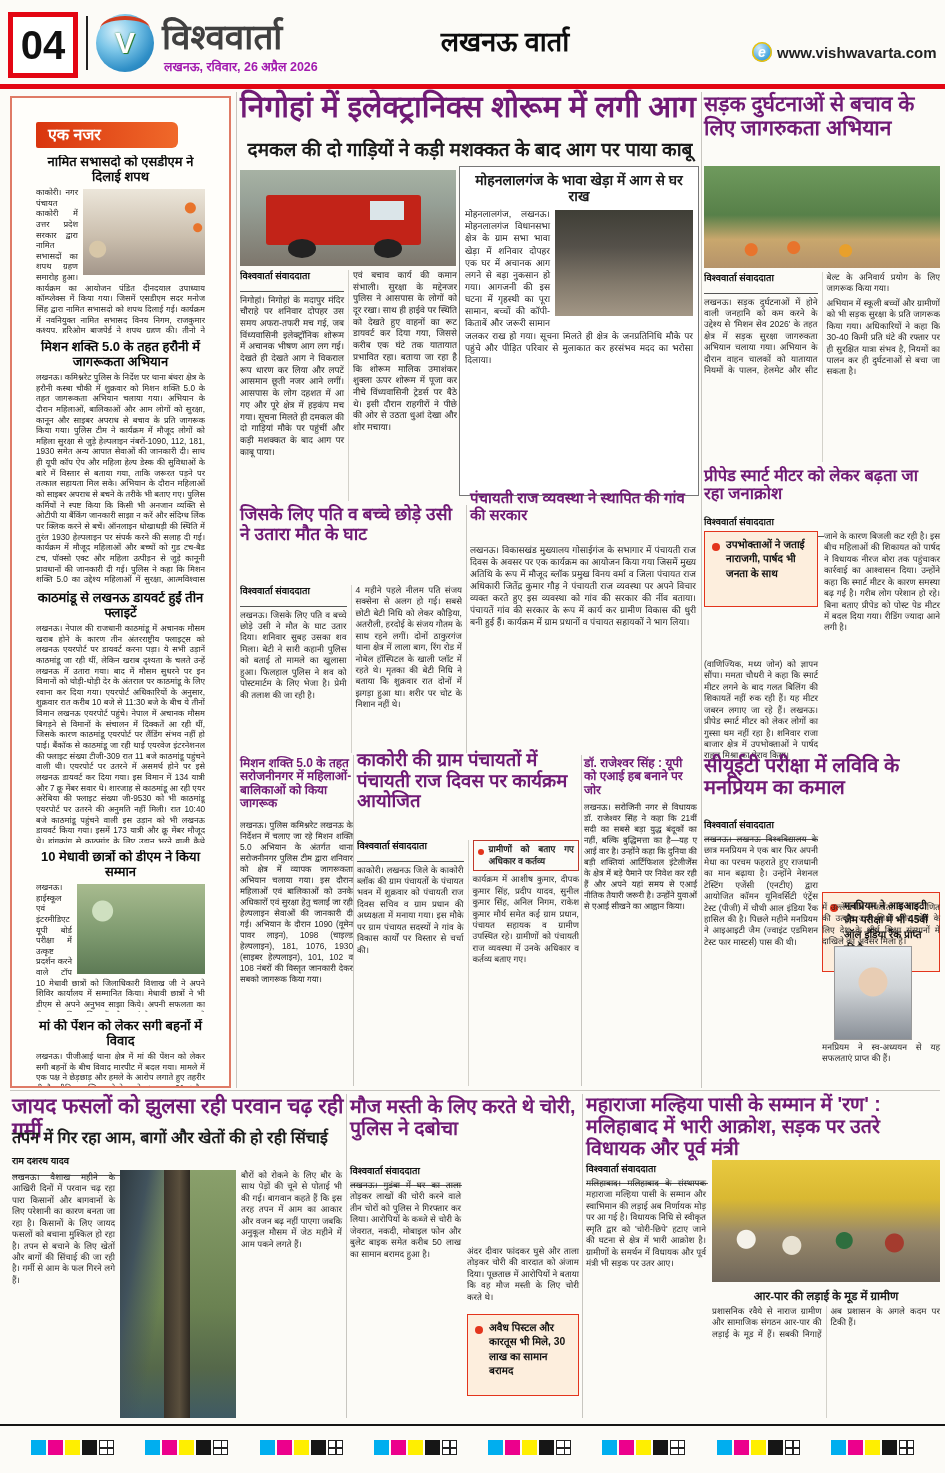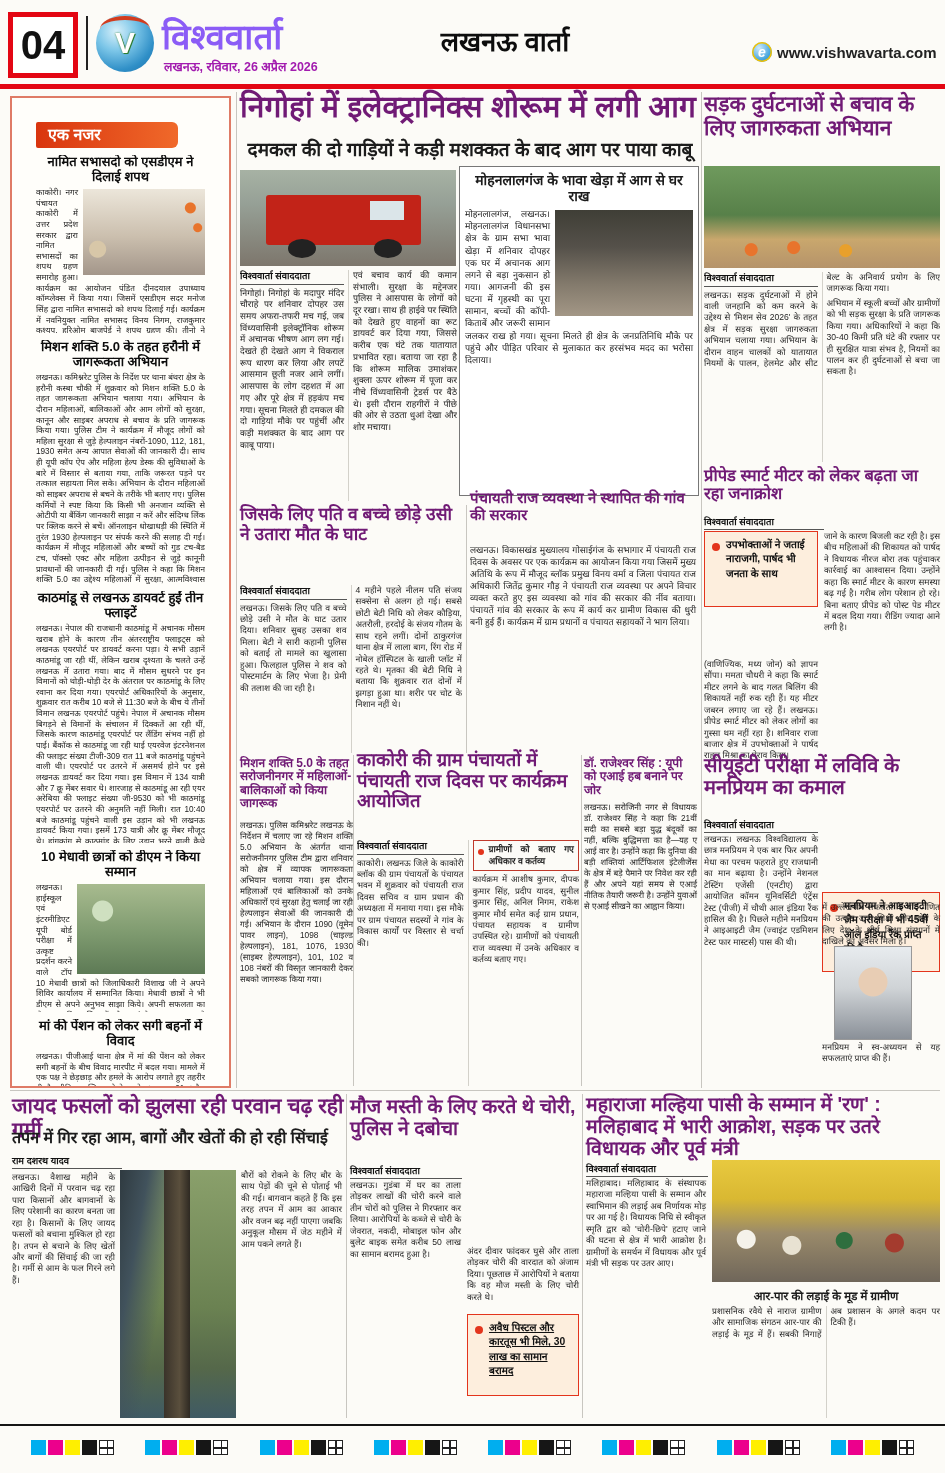--- a/index.html
+++ b/index.html
@@ -10,36 +10,36 @@
   .pagebox{left:8px;top:12px;width:60px;height:56px;border:5px solid #e30613;
            display:flex;align-items:center;justify-content:center;
            font-size:40px;font-weight:800;color:#111;background:#fff;}
   .hdr-vdiv{left:86px;top:16px;width:2px;height:54px;background:#222;}
   .logo{left:96px;top:14px;width:58px;height:58px;border-radius:50%;
         background:radial-gradient(circle at 35% 30%,#d8f0fa 0%,#7cc6e8 35%,#2f8fc7 70%,#1b6fa8 100%);
         display:flex;align-items:center;justify-content:center;}
   .logo .v{font-size:30px;font-weight:800;color:#ffffff;text-shadow:0 0 2px #2e7d32,1px 1px 0 #2e7d32;}
   .logo .arc{position:absolute;left:4px;top:2px;width:50px;height:22px;border-top:4px solid #d23c1e;
              border-radius:50%;}
-  .masthead{left:162px;top:12px;font-size:35px;font-weight:800;color:#8b5cf6;letter-spacing:0;}
+  .masthead{left:162px;top:12px;font-size:35px;font-weight:800;color:#404040;letter-spacing:0;}
   .dateline{left:164px;top:58px;font-size:12.5px;font-weight:700;color:#a21caf;}
   .secttitle{left:350px;top:22px;width:310px;text-align:center;font-size:27px;font-weight:800;color:#0d0d0d;}
   .website{left:752px;top:42px;display:flex;align-items:center;gap:5px;font-size:15px;font-weight:800;color:#222;}
   .e-icon{display:inline-flex;width:20px;height:20px;border-radius:50%;
           background:radial-gradient(circle at 35% 30%,#cfeafa,#4aa8e0 60%,#1e77c0);
           color:#fff;font-weight:800;font-style:italic;font-size:14px;align-items:center;justify-content:center;
           box-shadow:0 0 0 1.5px #f2c200 inset;}
   .redrule{left:0;top:84px;width:945px;height:5px;background:#e30613;}
   
   .vr{width:1px;background:#c8c6c0;}
   .hr{height:1px;background:#c8c6c0;}
   .headline{font-weight:700;color:#701a75;text-align:left;line-height:1.12;}
   .body-txt{font-size:8.6px;line-height:1.33;text-align:justify;color:#1f1f1f;}
   .body-txt p{margin:0 0 3px 0;}
-  .byline{font-weight:700;font-size:9.5px;border-bottom:1px solid #555;padding-bottom:1px;margin-bottom:3px;color:#111;}
+  .byline{font-weight:700;font-size:9.5px;border-bottom:1px solid #555;padding-bottom:8px;margin-bottom:3px;color:#111;}
   .cols2{column-count:2;column-gap:9px;column-rule:1px solid #d3d1ca;overflow:hidden;}
   .photo{overflow:hidden;background:#cfd4cc;}
   .hibox{background:#fdeedd;border:1.6px solid #e3341c;padding:6px 6px 6px 21px;position:relative;
          font-weight:700;font-size:10.3px;line-height:1.4;color:#111;overflow:hidden;}
   .hibox::before{content:"";position:absolute;left:7px;top:11px;width:8px;height:8px;border-radius:50%;background:#e3341c;}
   .minihead{border:1.2px solid #c0392b;padding:3px 4px 3px 15px;font-weight:700;font-size:8.8px;
             position:relative;margin:2px 0 3px 0;break-inside:avoid;}
   .minihead::before{content:"";position:absolute;left:4px;top:8px;width:6px;height:6px;border-radius:50%;background:#e3341c;}
   
   .eknajar{left:10px;top:96px;width:221px;height:992px;border:2px solid #df7b66;background:#fffefa;
@@ -115,21 +115,21 @@
   .cuet-bl{left:704px;top:834px;width:114px;height:252px;}
   .cuet-br1{left:822px;top:902px;width:118px;height:42px;}
   .cuet-br2{left:822px;top:1042px;width:118px;height:46px;}
   .zay-h{left:12px;top:1094px;width:332px;font-size:21px;}
   .zay-sub{left:12px;top:1126px;width:332px;font-size:16px;font-weight:800;text-align:left;}
   .zay-byline{left:12px;top:1154px;width:110px;}
   .zay-c1{left:12px;top:1172px;width:103px;height:246px;}
   .zay-c2{left:241px;top:1170px;width:101px;height:248px;}
   .mau-h{left:350px;top:1096px;width:229px;font-size:19.5px;}
   .mau-byline{left:350px;top:1164px;width:112px;}
-  .mau-box{left:467px;top:1158px;width:112px;height:82px;box-sizing:border-box;text-decoration:underline;}
+  .mau-box{left:467px;top:1158px;width:112px;height:82px;box-sizing:border-box;}
   .mau-c1{left:350px;top:1180px;width:111px;height:238px;}
   .mau-c2{left:467px;top:1246px;width:112px;height:172px;}
   .mah-h{left:586px;top:1094px;width:352px;font-size:19.5px;}
   .mah-byline{left:586px;top:1162px;width:122px;}
   .mah-c1{left:586px;top:1178px;width:120px;height:240px;}
   .mah-sub2{left:712px;top:1288px;width:228px;font-size:11.5px;font-weight:800;text-align:center;}
   .mah-c2{left:712px;top:1306px;width:228px;height:112px;}
   
   .botrule{left:0;top:1424px;width:945px;height:2px;background:#151515;}
   .regbars{left:0;top:1436px;width:945px;height:22px;display:flex;justify-content:space-evenly;align-items:center;}

